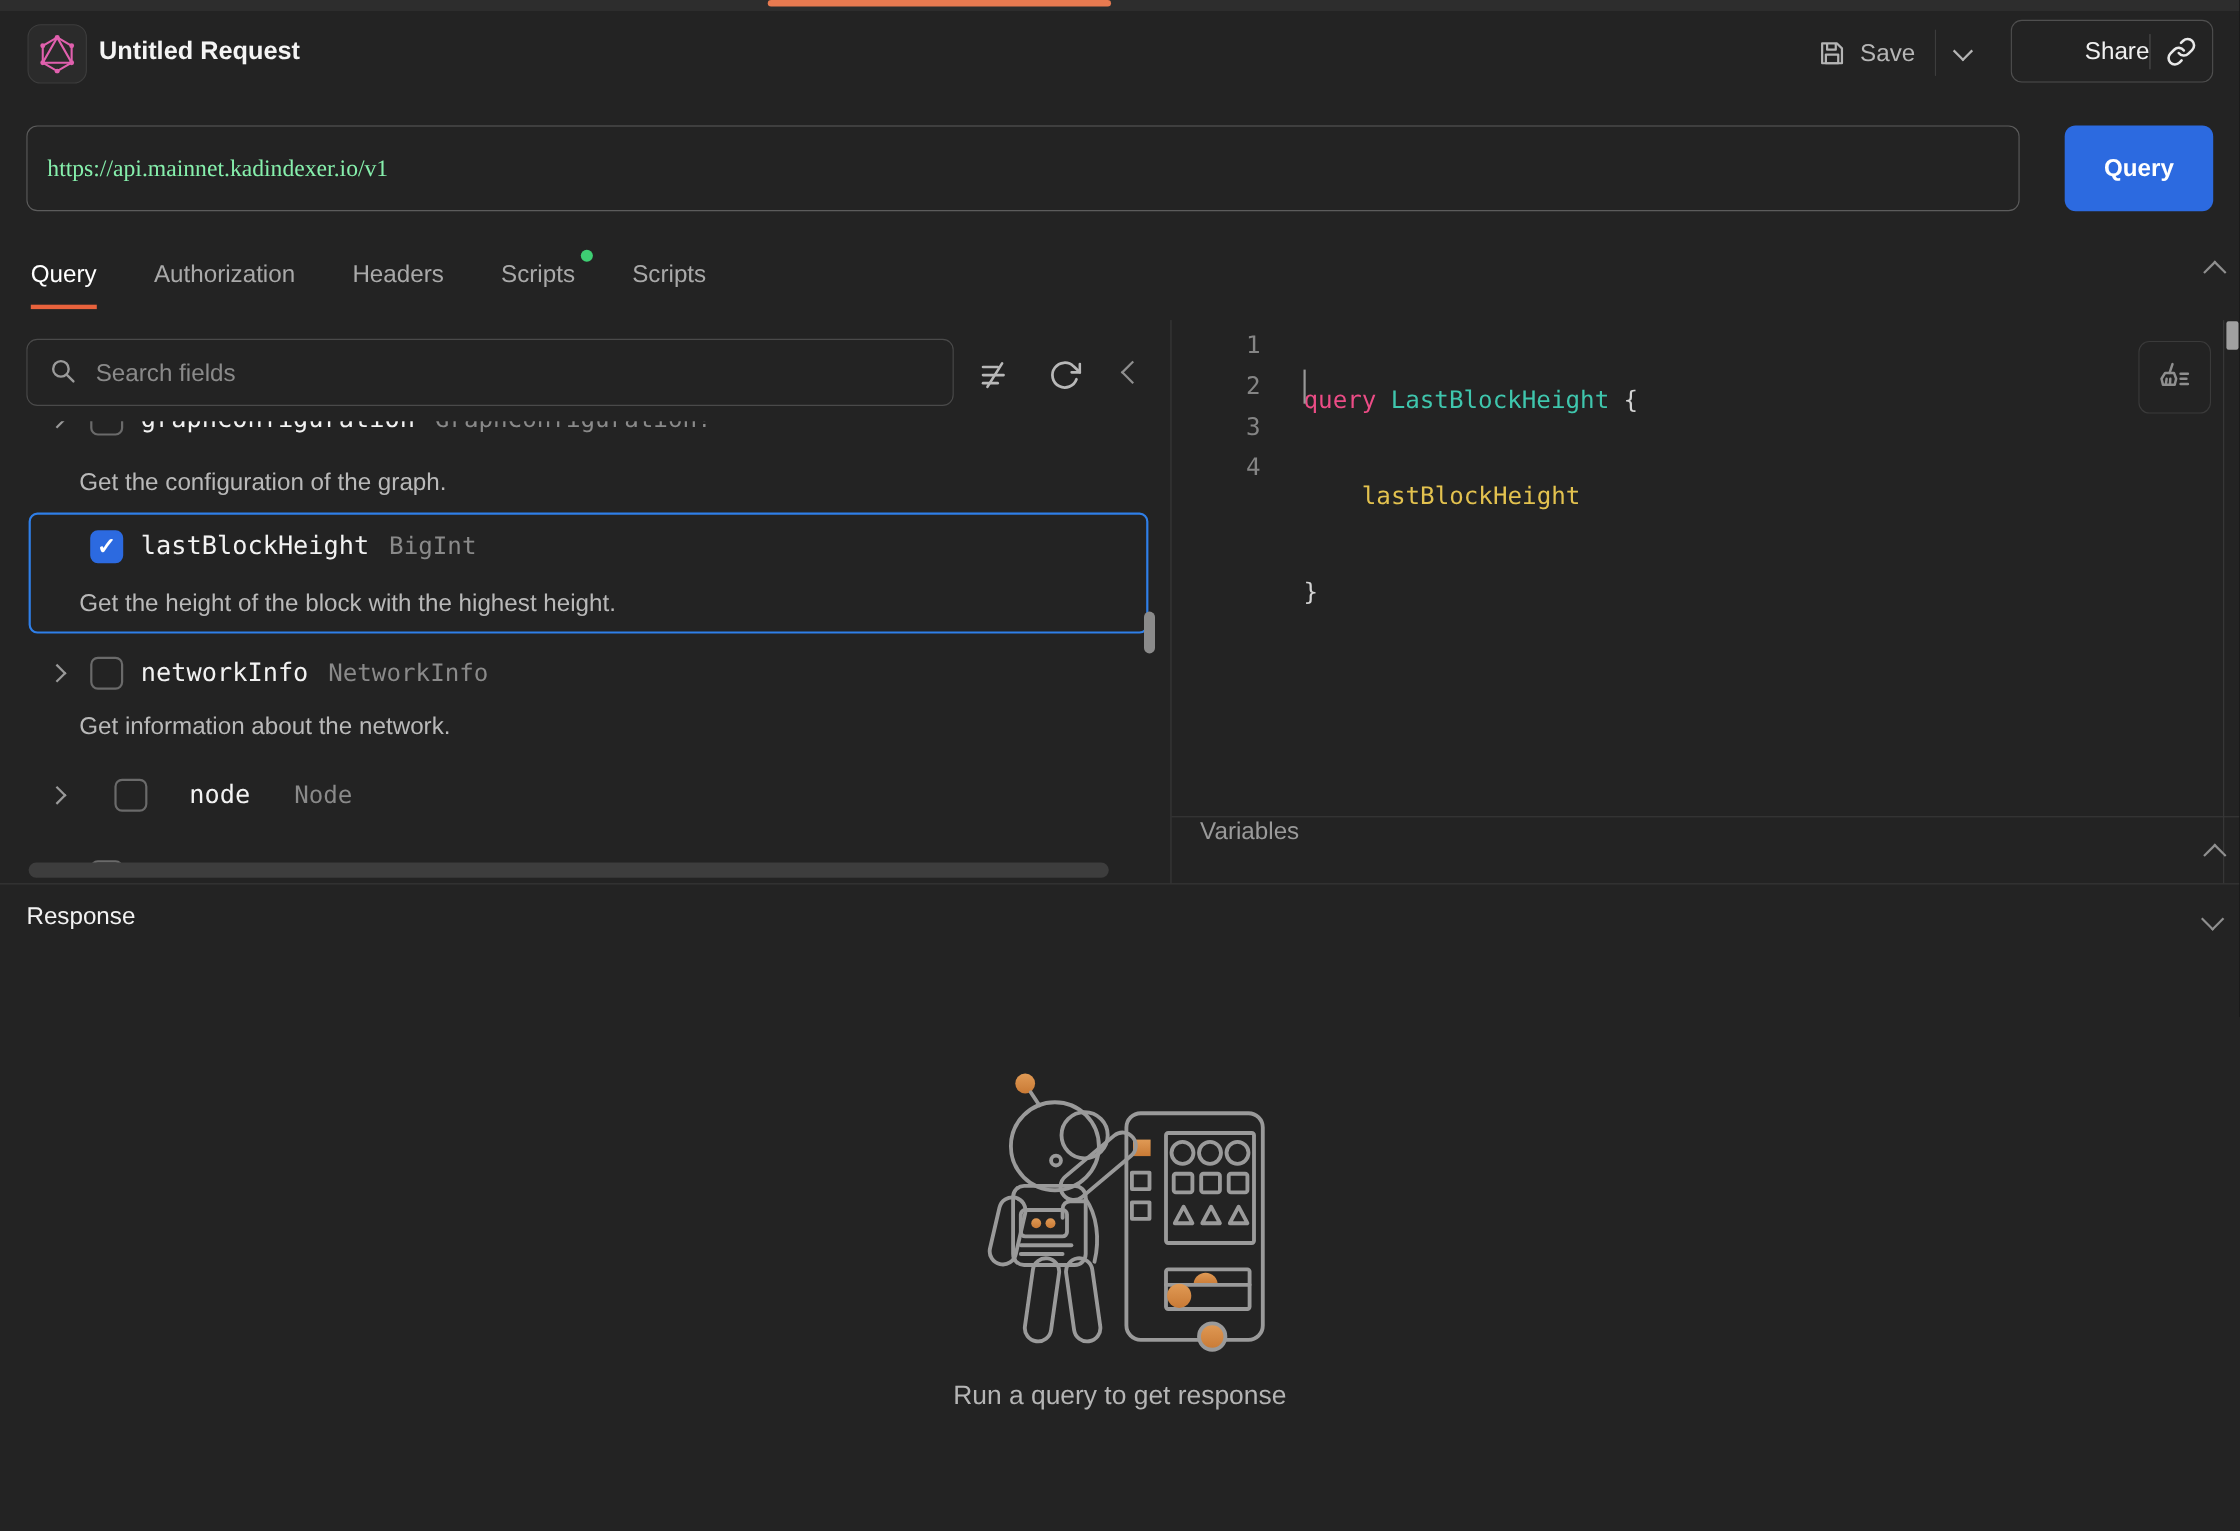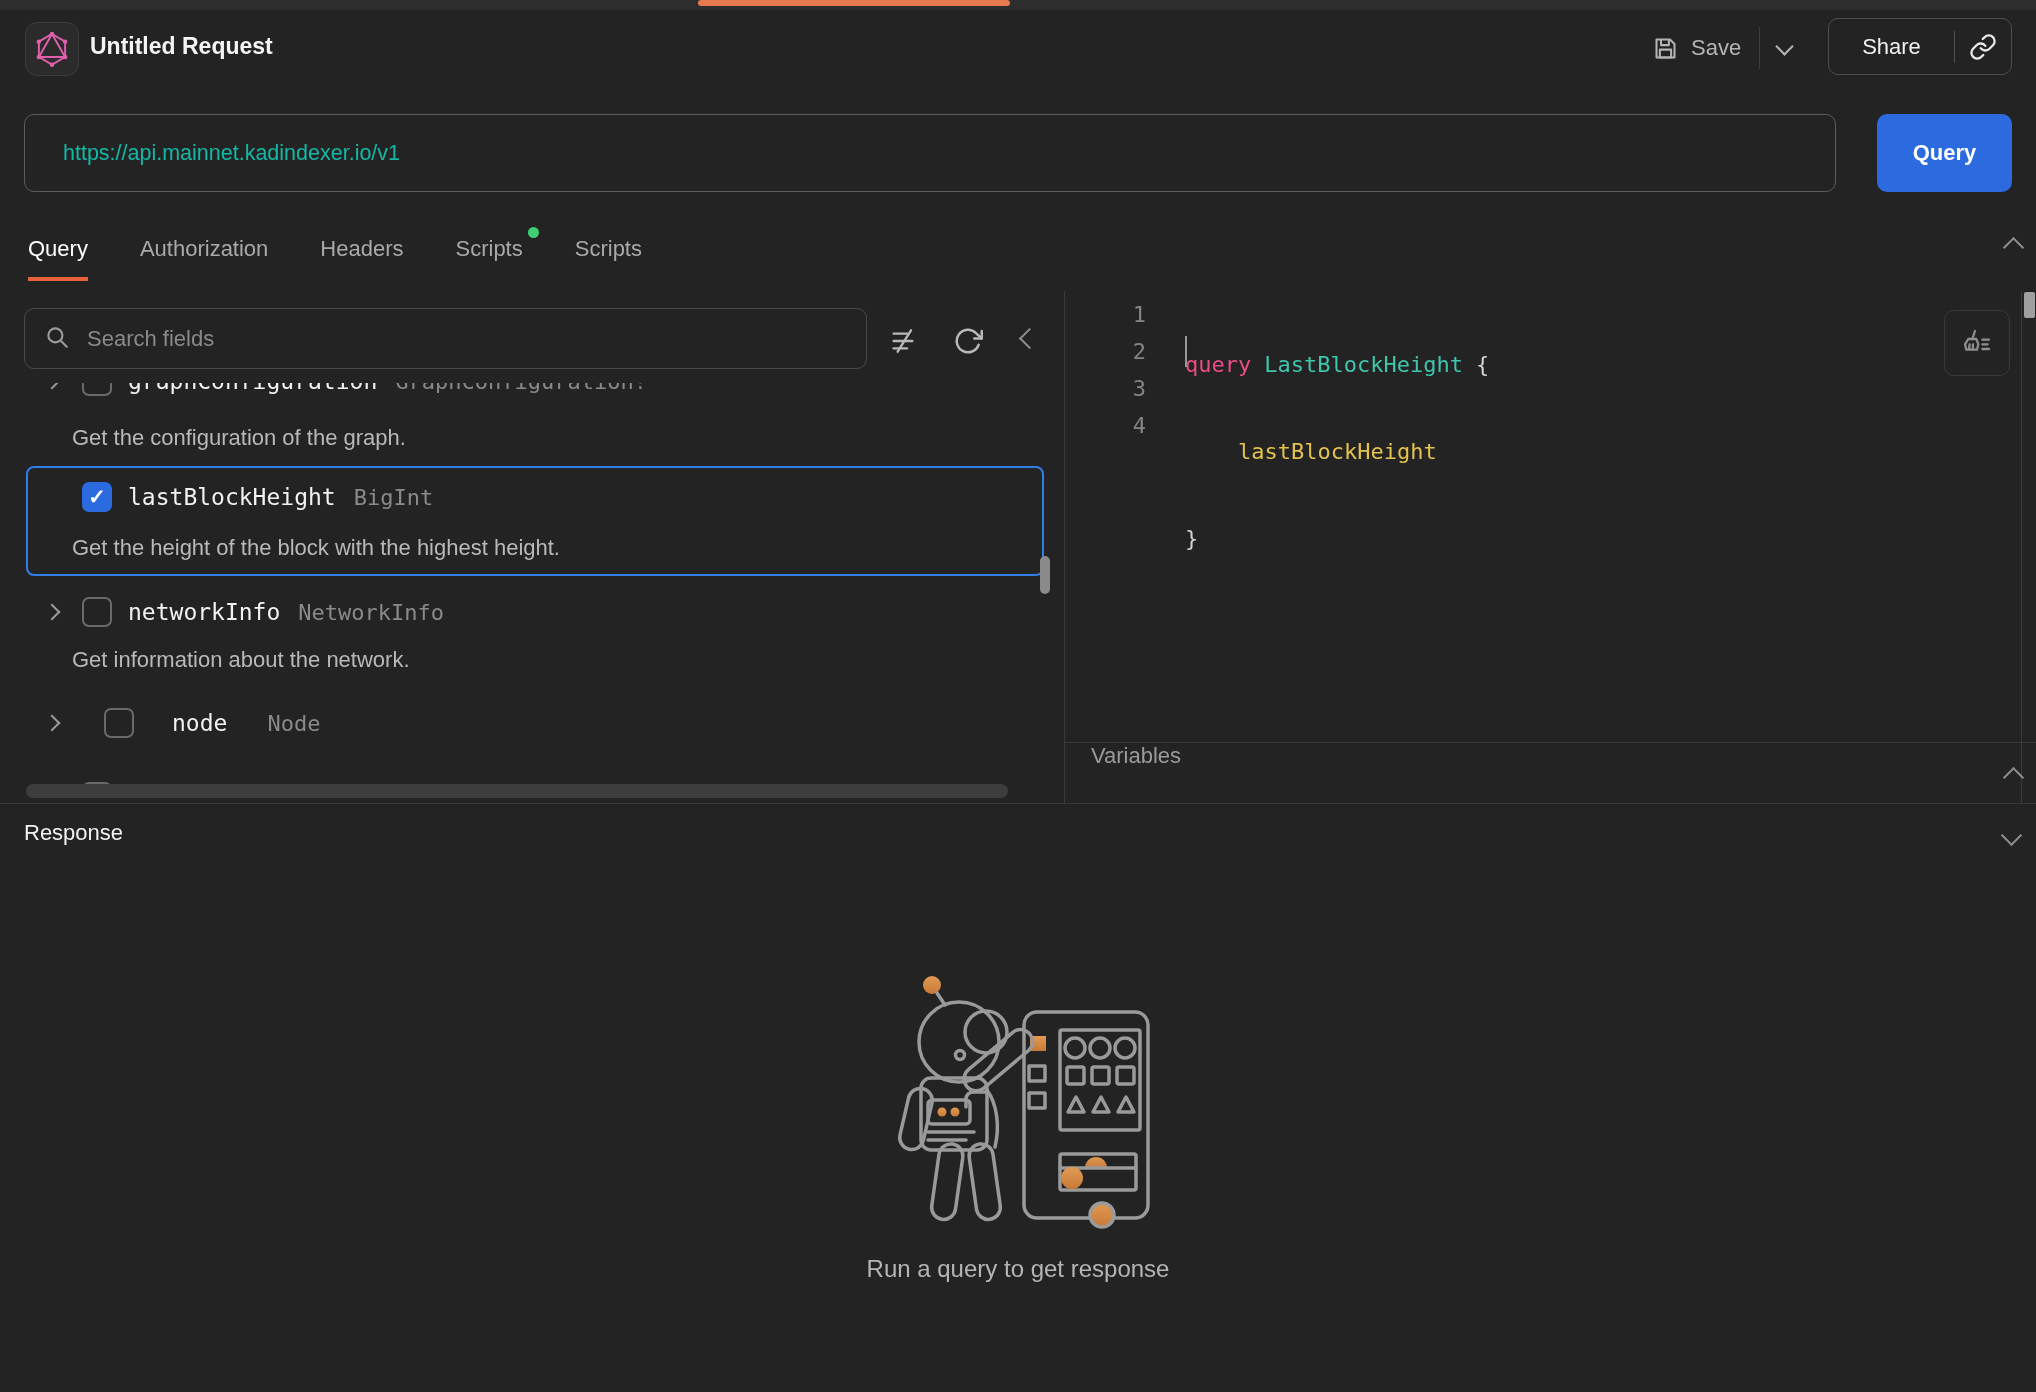--- a/index.html
+++ b/index.html
@@ -10,27 +10,27 @@
   .tab-indicator{position:absolute;top:0;left:698px;width:312px;height:6px;background:#e87a50;border-radius:3px;}
   
   .logo-tile{position:absolute;left:25px;top:22px;width:52px;height:52px;border-radius:12px;
              background:#2b2b2b;border:1px solid #3d3d3d;display:flex;align-items:center;justify-content:center;}
   .app-title{position:absolute;left:90px;top:33px;font-size:23px;font-weight:700;color:#f4f4f4;}
   .save-cluster{position:absolute;left:1652px;top:22px;height:52px;display:flex;align-items:center;gap:12px;
                 color:#b5b5b5;font-size:22px;cursor:default;}
   .tb-vdiv{width:1px;height:42px;background:#3d3d3d;margin:0 6px;}
   .share-btn{position:absolute;left:1828px;top:18px;width:184px;height:57px;border:1px solid #4f4f4f;
              border-radius:10px;display:flex;align-items:center;box-sizing:border-box;}
-  .share-btn .lbl{flex:1;text-align:center;font-size:22px;color:#f0f0f0;}
+  .share-btn .lbl{flex:1;text-align:right;font-size:22px;color:#f0f0f0;}
   .share-btn .div{width:1px;height:32px;background:#4f4f4f;}
   .share-btn .ic{width:56px;display:flex;align-items:center;justify-content:center;}
   
   .url-input{position:absolute;left:24px;top:114px;width:1812px;height:78px;box-sizing:border-box;
-             background:transparent;border:1px solid #5c5c5c;border-radius:10px;color:#14b8a6;
-             font-size:21.5px;padding:0 38px;outline:none;font-family:Liberation Sans, sans-serif;}
+             background:transparent;border:1px solid #5c5c5c;border-radius:10px;color:#86efac;
+             font-size:21.5px;padding:0 18px;outline:none;font-family:Liberation Serif, serif;}
   .query-btn{position:absolute;left:1877px;top:114px;width:135px;height:78px;background:#2c6ae0;border:none;
              border-radius:10px;color:#fff;font-size:22px;font-weight:600;cursor:pointer;font-family:inherit;}
   
   .tabs{position:absolute;left:28px;top:236px;display:flex;gap:52px;font-size:22px;color:#a9a9a9;}
   .tab{padding-bottom:15px;position:relative;cursor:pointer;}
   .tab.active{color:#ffffff;border-bottom:4px solid #e8623c;}
   .tab .dot{position:absolute;top:-9px;right:-16px;width:11px;height:11px;border-radius:50%;background:#3ecf73;}
   
   .chev{display:inline-block;width:13px;height:13px;border-right:2.5px solid currentColor;
         border-bottom:2.5px solid currentColor;}

